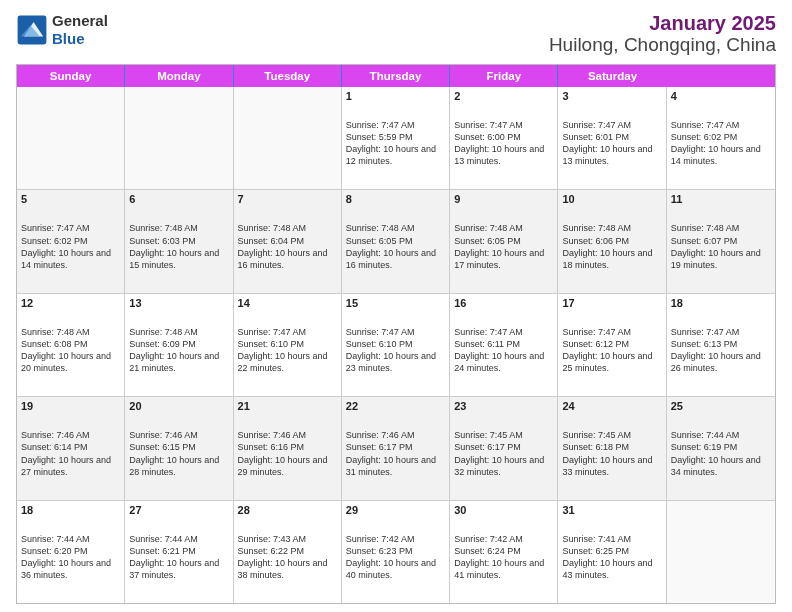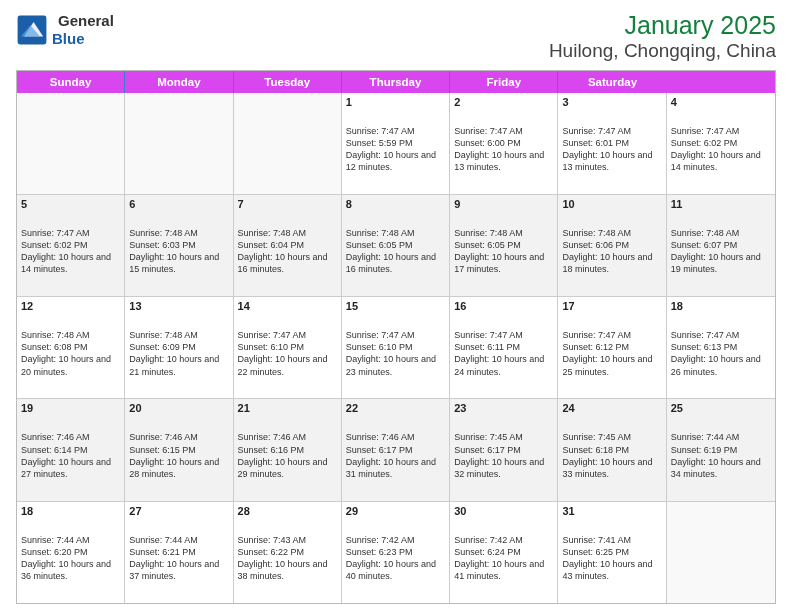--- a/index.html
+++ b/index.html
@@ -26,33 +26,33 @@
     .logo {
       display: flex;
       align-items: center;
       gap: 4px;
     }
     .logo-text {
       font-size: 15px;
       font-weight: bold;
       line-height: 1.2;
     }
-    .logo-text span.general { color: #333; margin-left: 6px; }
+    .logo-text span.general { color: #333; }
     .logo-text span.blue { color: #1a5fa8; }
     .logo-icon {
       width: 32px;
       height: 32px;
     }
     .title-block {
       text-align: right;
     }
     .title-block h1 {
-      font-size: 25px;
-      font-weight: normal;
-      color: #15803d;
+      font-size: 20px;
+      font-weight: bold;
+      color: #701a75;
       line-height: 1.1;
     }
     .title-block h2 {
       font-size: 19px;
       color: #444;
       font-weight: normal;
     }
     .calendar {
       flex: 1;
       display: flex;

